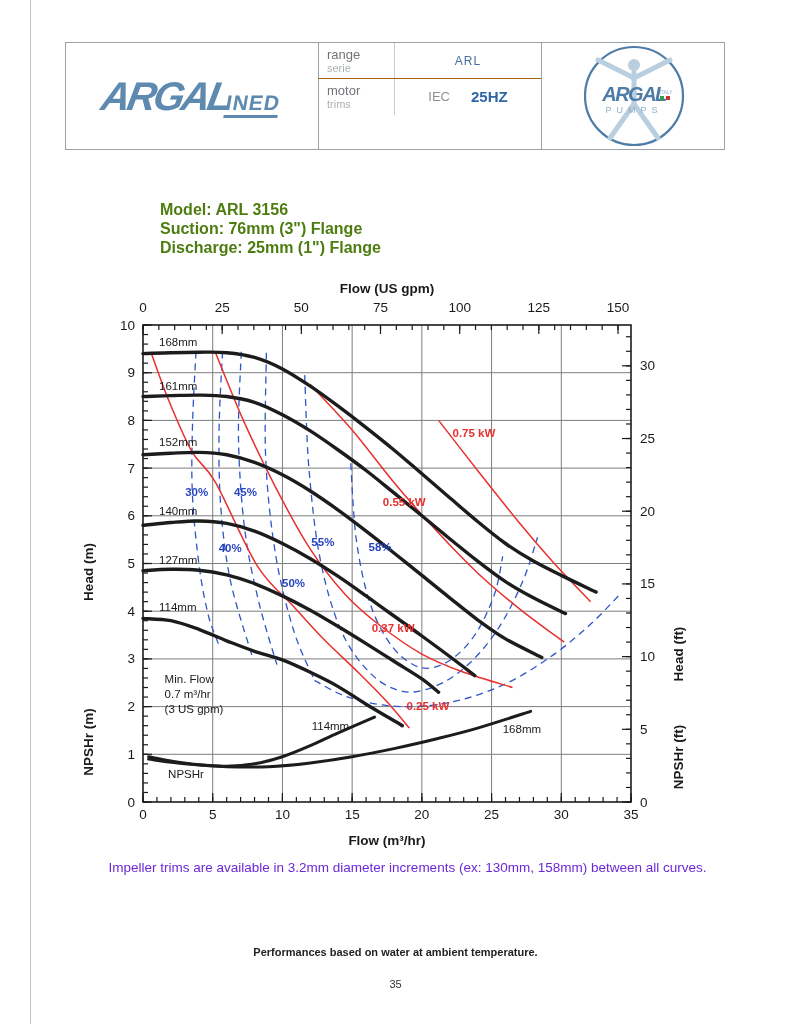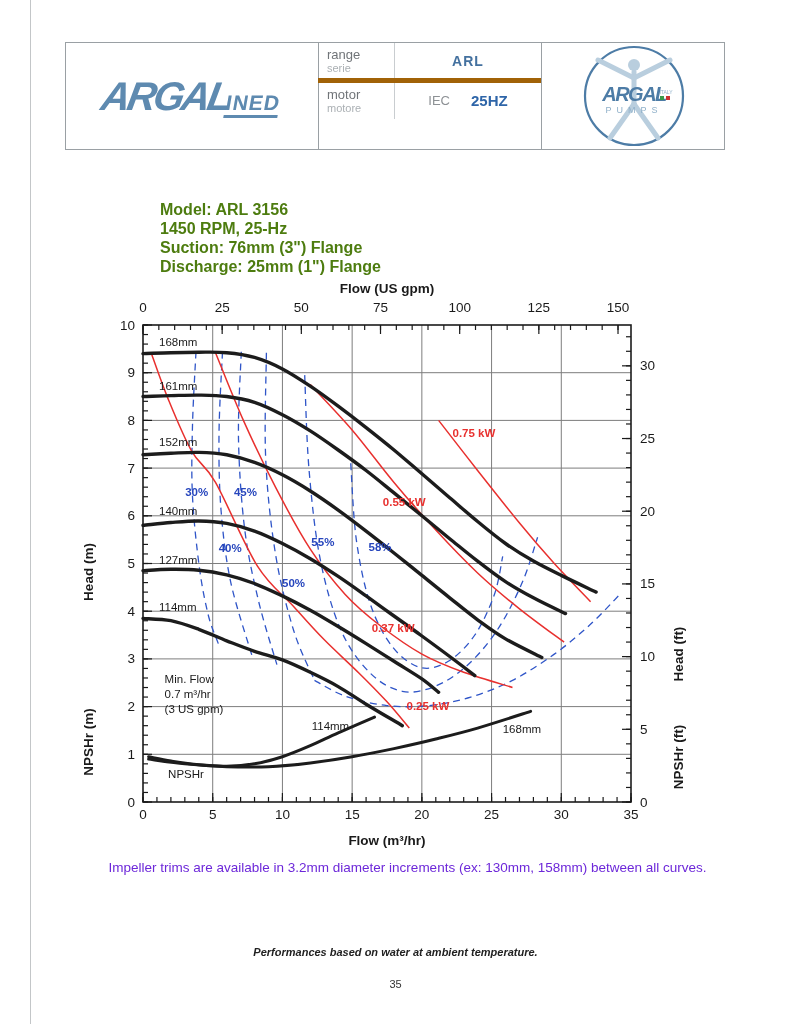--- a/index.html
+++ b/index.html
@@ -8,40 +8,40 @@
   .left-rule{position:absolute;left:30px;top:0;width:1px;height:1024px;background:#c3c6c8;}
   
   .header-box{position:absolute;left:65px;top:42px;width:658px;height:106px;border:1.5px solid #9aa0a4;}
   .brand-cell{position:absolute;left:0;top:0;width:252px;height:100%;border-right:1px solid #9aa0a4;
               display:flex;align-items:center;justify-content:center;}
   .brand{transform:skewX(-10deg);color:#5e8ab0;white-space:nowrap;}
   .brand-main{font-size:40px;font-weight:900;font-style:italic;letter-spacing:-3px;}
   .brand-sub{font-size:21px;font-weight:800;letter-spacing:1px;border-bottom:3px solid #5e8ab0;
              padding-bottom:1px;margin-left:-2px;}
   .spec-table{position:absolute;left:252px;top:0;width:223px;height:100%;}
-  .spec-row{position:relative;height:35.3px;border-bottom:5px solid #a16207;}
+  .spec-row{position:relative;height:35.3px;border-bottom:1px solid #a16207;}
   .spec-row:last-child{border-bottom:none;padding-left:24px;}
   .spec-labels{position:absolute;left:0;top:0;width:77px;height:100%;border-right:1px solid #c9cdd0;
                padding-left:9px;box-sizing:border-box;display:flex;flex-direction:column;justify-content:center;}
   .spec-en{font-size:13px;color:#707478;line-height:14px;}
   .spec-it{font-size:11px;color:#abb0b4;line-height:12px;}
   .spec-value{position:absolute;left:77px;top:0;right:0;height:100%;display:flex;align-items:center;justify-content:center;}
-  .val-plain{font-size:14px;color:#44719f;letter-spacing:1px;font-weight:bold;}
+  .val-plain{font-size:12px;color:#44719f;letter-spacing:1px;}
   .val-bold{font-size:15px;font-weight:bold;color:#2e65a8;}
   .val-prefix{font-size:13px;color:#8d9195;margin-right:21px;}
   .logo-cell{position:absolute;left:475px;top:0;width:183px;height:100%;border-left:1px solid #9aa0a4;
              display:flex;align-items:center;justify-content:center;}
   
   .model-info{position:absolute;left:160px;top:200px;font-size:16px;font-weight:bold;line-height:19px;color:#4d7c0f;}
   
   .chart-wrap{position:absolute;left:50px;top:272px;width:690px;height:600px;}
   svg text{font-family:"Liberation Sans","DejaVu Sans",sans-serif;}
   
   .note-impeller{position:absolute;left:0;top:860px;width:791px;text-align:center;font-size:13.5px;color:#6d28d9;margin-left:12px;}
-  .note-perf{position:absolute;left:0;top:946px;width:791px;text-align:center;font-size:11px;font-style:italic;
+  .note-perf{position:absolute;left:0;top:946px;width:791px;text-align:center;font-size:11px;
              font-weight:600;color:#222;}
   .page-num{position:absolute;left:0;top:978px;width:791px;text-align:center;font-size:11px;color:#333;}
 </style>
 </head>
 <body>
 
 <div class="page">
   <div class="left-rule"></div>
 
   <div class="header-box">
@@ -56,21 +56,21 @@
           <span class="spec-en">range</span>
           <span class="spec-it">serie</span>
         </div>
         <div class="spec-value">
           <span class="val-plain">ARL</span>
         </div>
       </div>
       <div class="spec-row">
         <div class="spec-labels">
           <span class="spec-en">motor</span>
-          <span class="spec-it">motore</span>
+          <span class="spec-it">trims</span>
         </div>
         <div class="spec-value">
           <span class="val-prefix">IEC</span>
           <span class="val-bold">25HZ</span>
         </div>
       </div>
     </div>
     <div class="logo-cell">
       <svg width="104" height="104" viewBox="0 0 104 104">
         <circle cx="52" cy="52" r="49" fill="none" stroke="#4d7ca6" stroke-width="2.2"></circle>
@@ -86,21 +86,20 @@
         <text x="52" y="69" text-anchor="middle" font-size="9" letter-spacing="5" fill="#8fb0c9">PUMPS</text>
         <text x="84" y="50" text-anchor="middle" font-size="5" fill="#8fb0c9">ITALY</text>
         <rect x="78" y="52" width="4" height="4" fill="#3a9a4a"></rect>
         <rect x="84" y="52" width="4" height="4" fill="#cc3333"></rect>
       </svg>
     </div>
   </div>
 
   <div class="model-info">
     <div>Model: ARL 3156</div>
-    <div>1450 RPM, 25-Hz</div>
     <div>Suction: 76mm (3") Flange</div>
     <div>Discharge: 25mm (1") Flange</div>
   </div>
 
   <div class="chart-wrap">
     <svg id="chart" width="690" height="600" viewBox="0 0 690 600">
         <g>
           <line x1="162.71428571428572" y1="53" x2="162.71428571428572" y2="530" stroke="#7d7d7d" stroke-width="1"></line>
           <line x1="232.42857142857144" y1="53" x2="232.42857142857144" y2="530" stroke="#7d7d7d" stroke-width="1"></line>
           <line x1="302.1428571428571" y1="53" x2="302.1428571428571" y2="530" stroke="#7d7d7d" stroke-width="1"></line>

